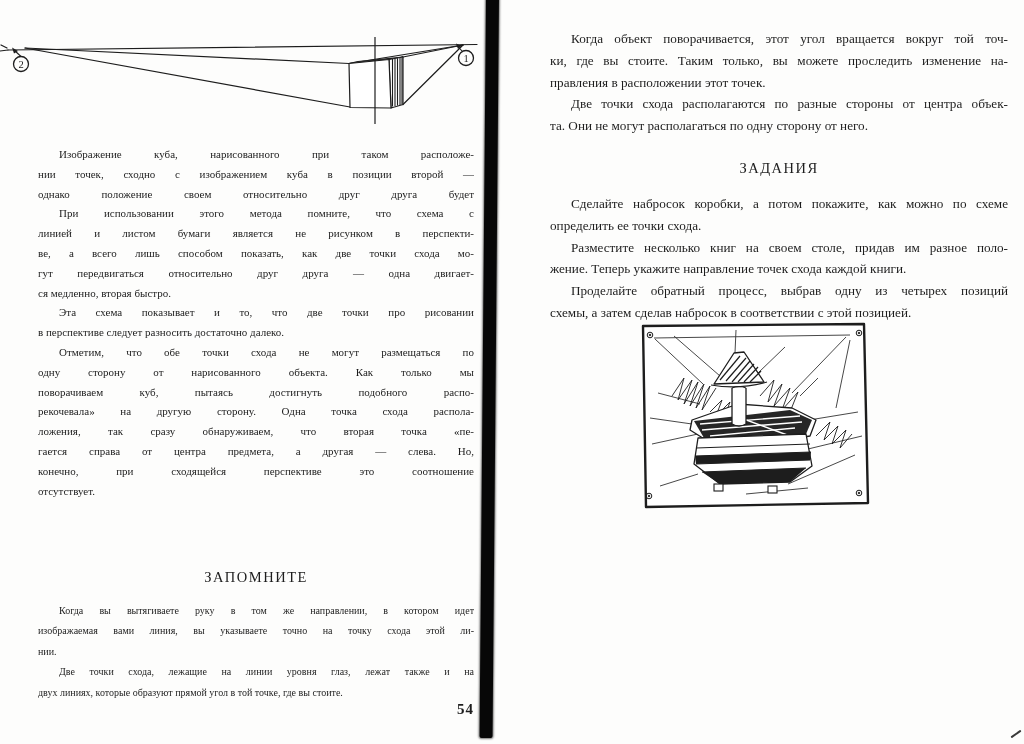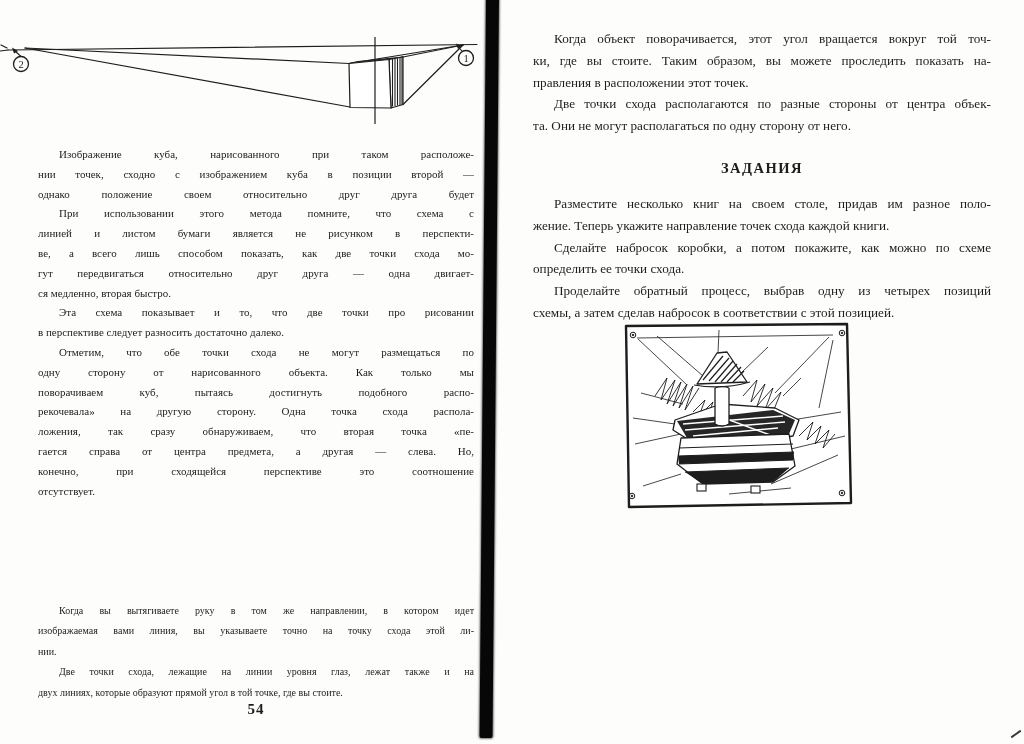--- a/index.html
+++ b/index.html
@@ -14,24 +14,24 @@
   .tline{
     text-align:justify;text-align-last:justify;
     white-space:normal;overflow:hidden;
   }
   .tline.last{text-align-last:left;}
   .tline.indent{text-indent:21px;}
   .main-text .tline{font-size:11px;line-height:19.8px;height:19.8px;}
   .memo-text .tline{font-size:10px;line-height:20.4px;height:20.4px;}
   .right-text .tline{font-size:13.2px;line-height:21.8px;height:21.8px;}
   .section-heading{
-    text-align:center;font-size:14.5px;font-weight:700;letter-spacing:1.5px;
+    text-align:center;font-size:14.5px;font-weight:400;letter-spacing:1.5px;
   }
   .page-number{
-    text-align:center;font-size:15px;font-weight:700;letter-spacing:1px;
+    text-align:right;font-size:15px;font-weight:700;letter-spacing:1px;
   }
   
   .gutter{
     left:486px;top:-4px;width:13px;height:742px;background:#070707;
     transform:rotate(0.5deg);transform-origin:top center;
     box-shadow:0 0 2px 1px rgba(10,10,10,.55);
     border-radius:2px;
   }
   .pen-mark{
     left:1010px;top:733px;width:12px;height:2px;background:#3a3a3a;
@@ -106,61 +106,62 @@
           <div class="tline">одну сторону от нарисованного объекта. Как только мы</div>
           <div class="tline">поворачиваем куб, пытаясь достигнуть подобного распо-</div>
           <div class="tline">рекочевала» на другую сторону. Одна точка схода распола-</div>
           <div class="tline">ложения, так сразу обнаруживаем, что вторая точка «пе-</div>
           <div class="tline">гается справа от центра предмета, а другая — слева. Но,</div>
           <div class="tline">конечно, при сходящейся перспективе это соотношение</div>
           <div class="tline last">отсутствует.</div>
         </div>
       </div>
 
+    <div class="abs text-col section-heading" style="left:38px;top:569px;">ЗАПОМНИТЕ</div>
     <div class="abs text-col memo-text" style="left:38px;top:601px;">
         <div>
           <div class="tline indent">Когда вы вытягиваете руку в том же направлении, в котором идет</div>
           <div class="tline">изображаемая вами линия, вы указываете точно на точку схода этой ли-</div>
           <div class="tline last">нии.</div>
         </div>
         <div>
           <div class="tline indent">Две точки схода, лежащие на линии уровня глаз, лежат также и на</div>
           <div class="tline last">двух линиях, которые образуют прямой угол в той точке, где вы стоите.</div>
         </div>
       </div>
 
     <div class="abs text-col page-number" style="left:38px;top:701px;">54</div>
   </div>
 
   <div class="abs gutter"></div>
   <div class="abs pen-mark"></div>
 
-  <div class="abs" style="left:488px;top:0;width:519px;height:744px;">
+  <div class="abs" style="left:505px;top:0;width:519px;height:744px;">
 
     <div class="abs right-text" style="left:45px;top:28px;width:458px;">
         <div>
           <div class="tline indent">Когда объект поворачивается, этот угол вращается вокруг той точ-</div>
-          <div class="tline">ки, где вы стоите. Таким образом, вы можете проследить показать на-</div>
+          <div class="tline">ки, где вы стоите. Таким только, вы можете проследить изменение на-</div>
           <div class="tline last">правления в расположении этот точек.</div>
         </div>
         <div>
           <div class="tline indent">Две точки схода располагаются по разные стороны от центра объек-</div>
           <div class="tline last">та. Они не могут располагаться по одну сторону от него.</div>
         </div>
       </div>
 
     <div class="abs section-heading" style="left:45px;top:160px;width:458px;">ЗАДАНИЯ</div>
     <div class="abs right-text" style="left:45px;top:193px;width:458px;">
         <div>
+          <div class="tline indent">Сделайте набросок коробки, а потом покажите, как можно по схеме</div>
+          <div class="tline last">определить ее точки схода.</div>
+        </div>
+        <div>
           <div class="tline indent">Разместите несколько книг на своем столе, придав им разное поло-</div>
           <div class="tline last">жение. Теперь укажите направление точек схода каждой книги.</div>
-        </div>
-        <div>
-          <div class="tline indent">Сделайте набросок коробки, а потом покажите, как можно по схеме</div>
-          <div class="tline last">определить ее точки схода.</div>
         </div>
         <div>
           <div class="tline indent">Проделайте обратный процесс, выбрав одну из четырех позиций</div>
           <div class="tline last">схемы, а затем сделав набросок в соответствии с этой позицией.</div>
         </div>
       </div>
 
     <svg class="abs" style="left:135px;top:316px;" width="235" height="196" viewBox="0 0 235 196">
       <g>
         <polygon points="3,10 224,8 228,187 6,191" fill="#ffffff" stroke="#1d1d1d" stroke-width="2.4" stroke-linejoin="round"></polygon>

